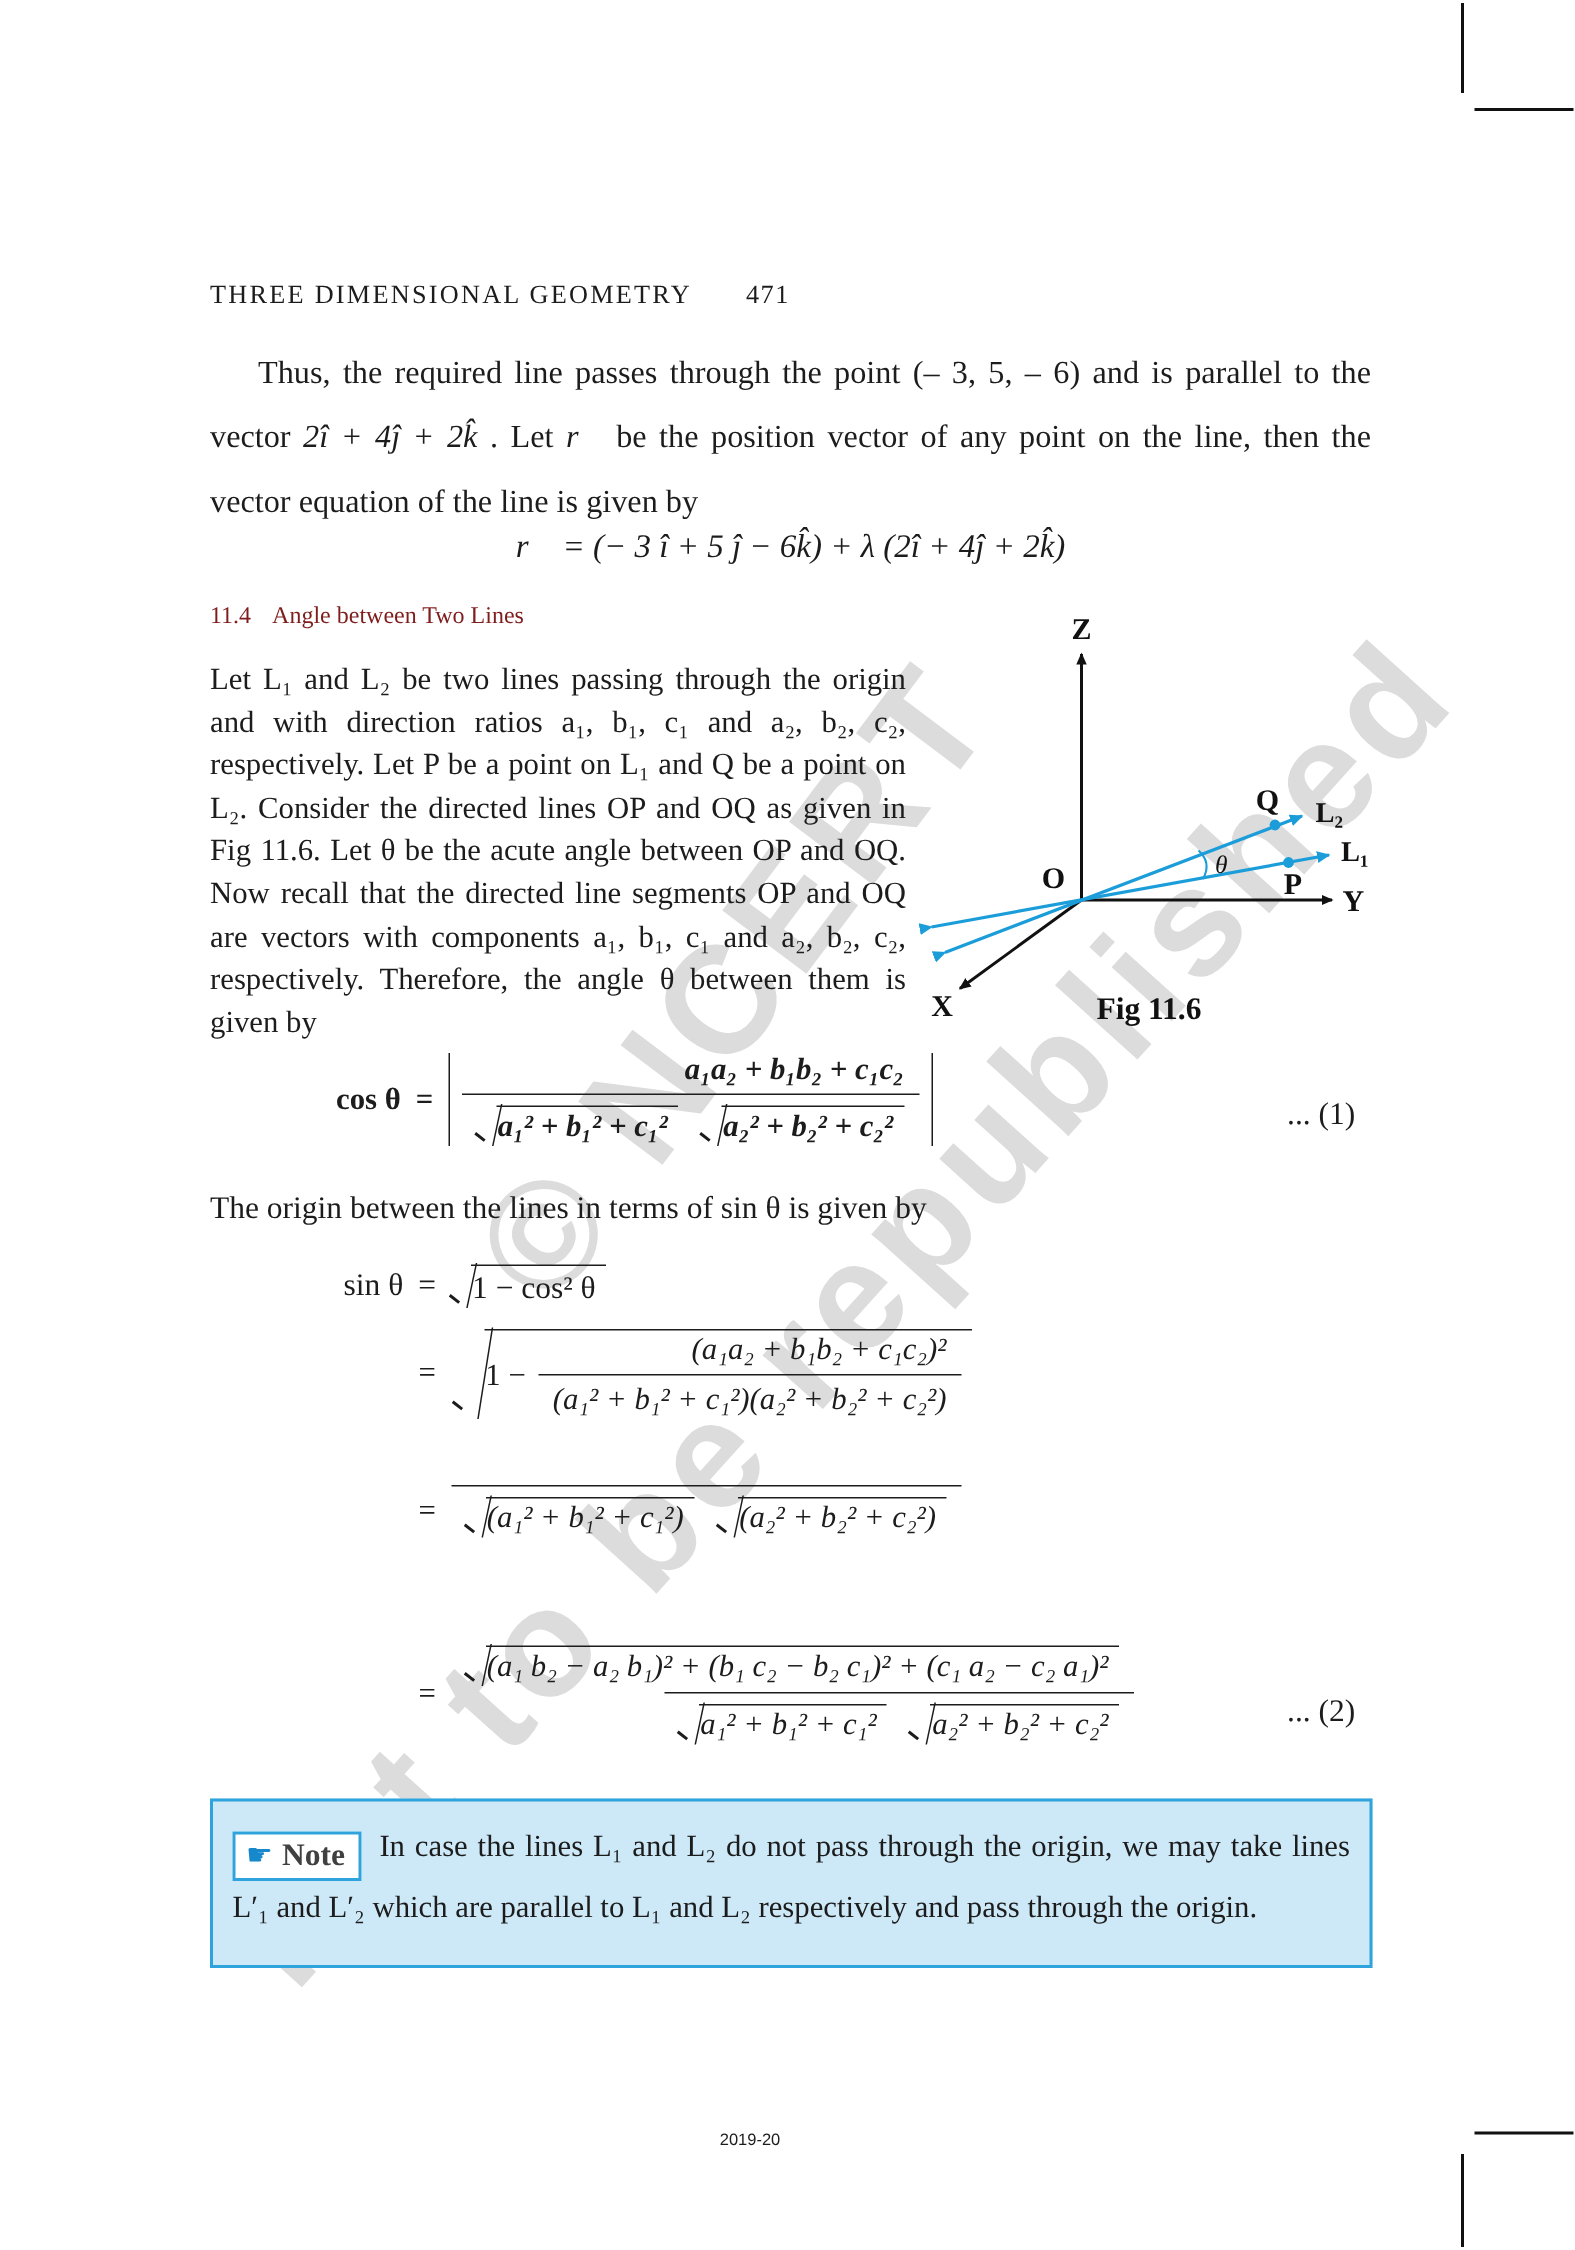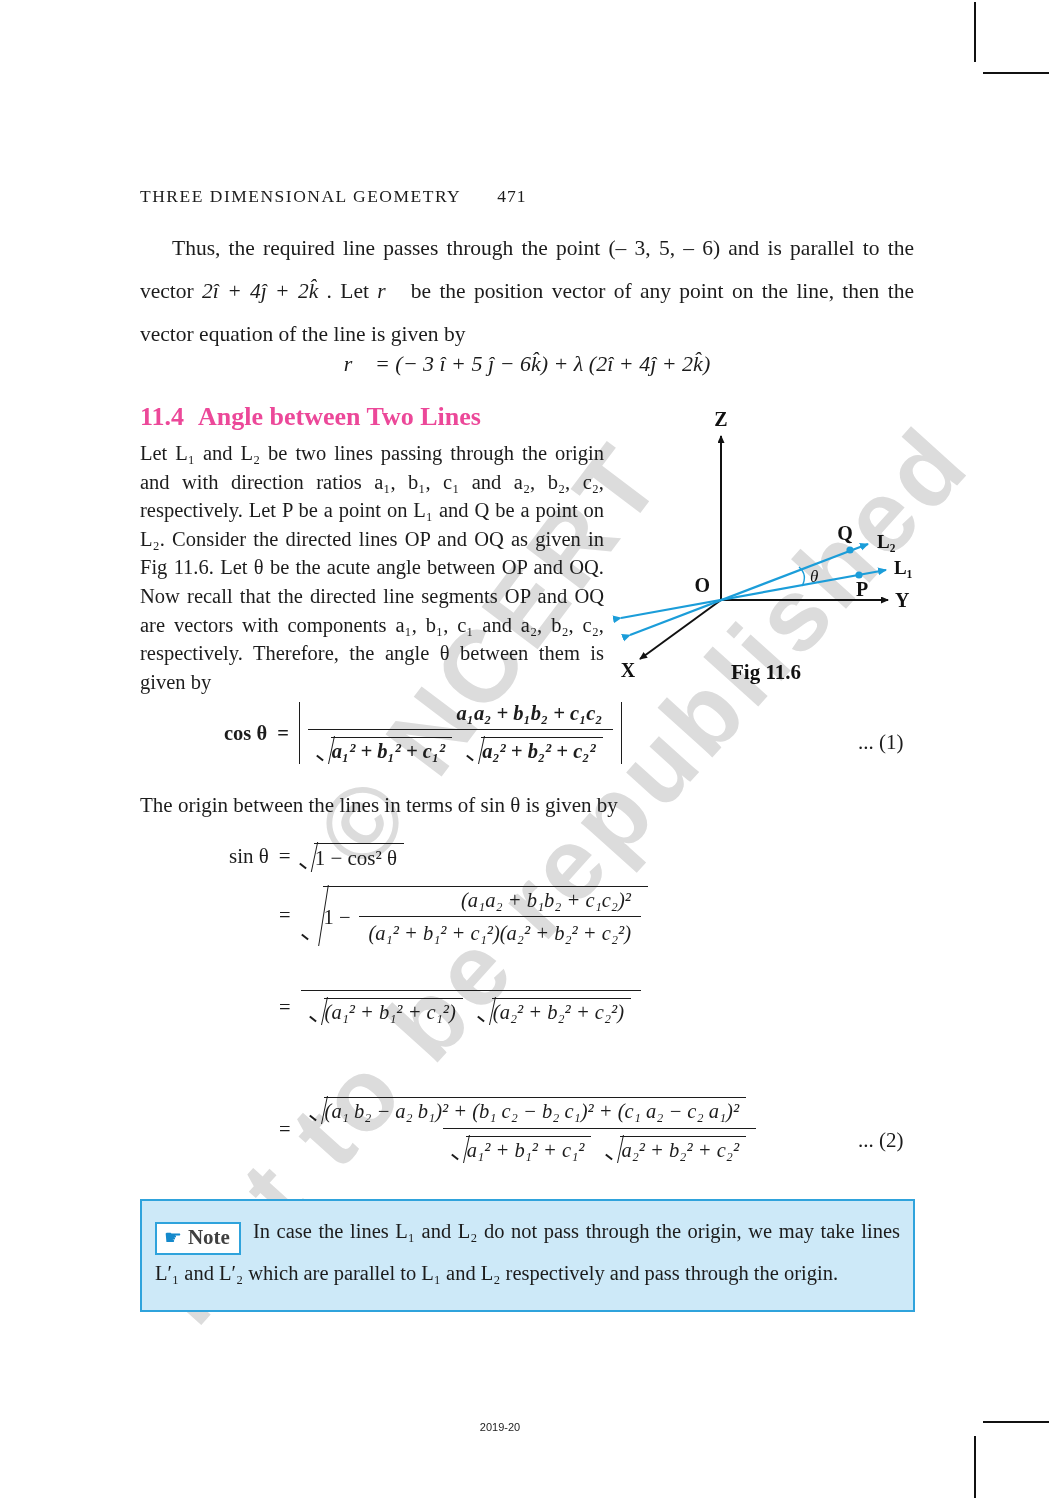--- a/index.html
+++ b/index.html
@@ -28,21 +28,21 @@
 
   
   .para1 { top:227px; left:140px; width:774px; font-size:21.5px; line-height:43px; }
   .jline { text-align:justify; text-align-last:justify; }
   .indent { text-indent:32px; }
   .math { font-style:italic; }
 
   .eq-center { top:351px; left:140px; width:774px; text-align:center; font-size:22px; font-style:italic; }
 
   
-  .section-head { top:402px; left:140px; font-size:26px; font-weight:bold; color:#ec4899; }
+  .section-head { top:402px; left:140px; font-size:16px; font-weight:normal; color:#7f1d1d; }
   .section-head .num { margin-right:14px; }
   .body-col { top:439px; left:140px; width:464px; font-size:20.5px; line-height:28.6px; text-align:justify; }
 
   
   .figure { top:400px; left:598px; width:334px; height:292px; }
   .figure svg text { font-family:"Liberation Serif","DejaVu Serif",serif; }
 
   
   .eqrow { position:absolute; display:flex; align-items:center; font-size:20.5px; z-index:1; }
   .gap10 > * { margin-right:10px; }

